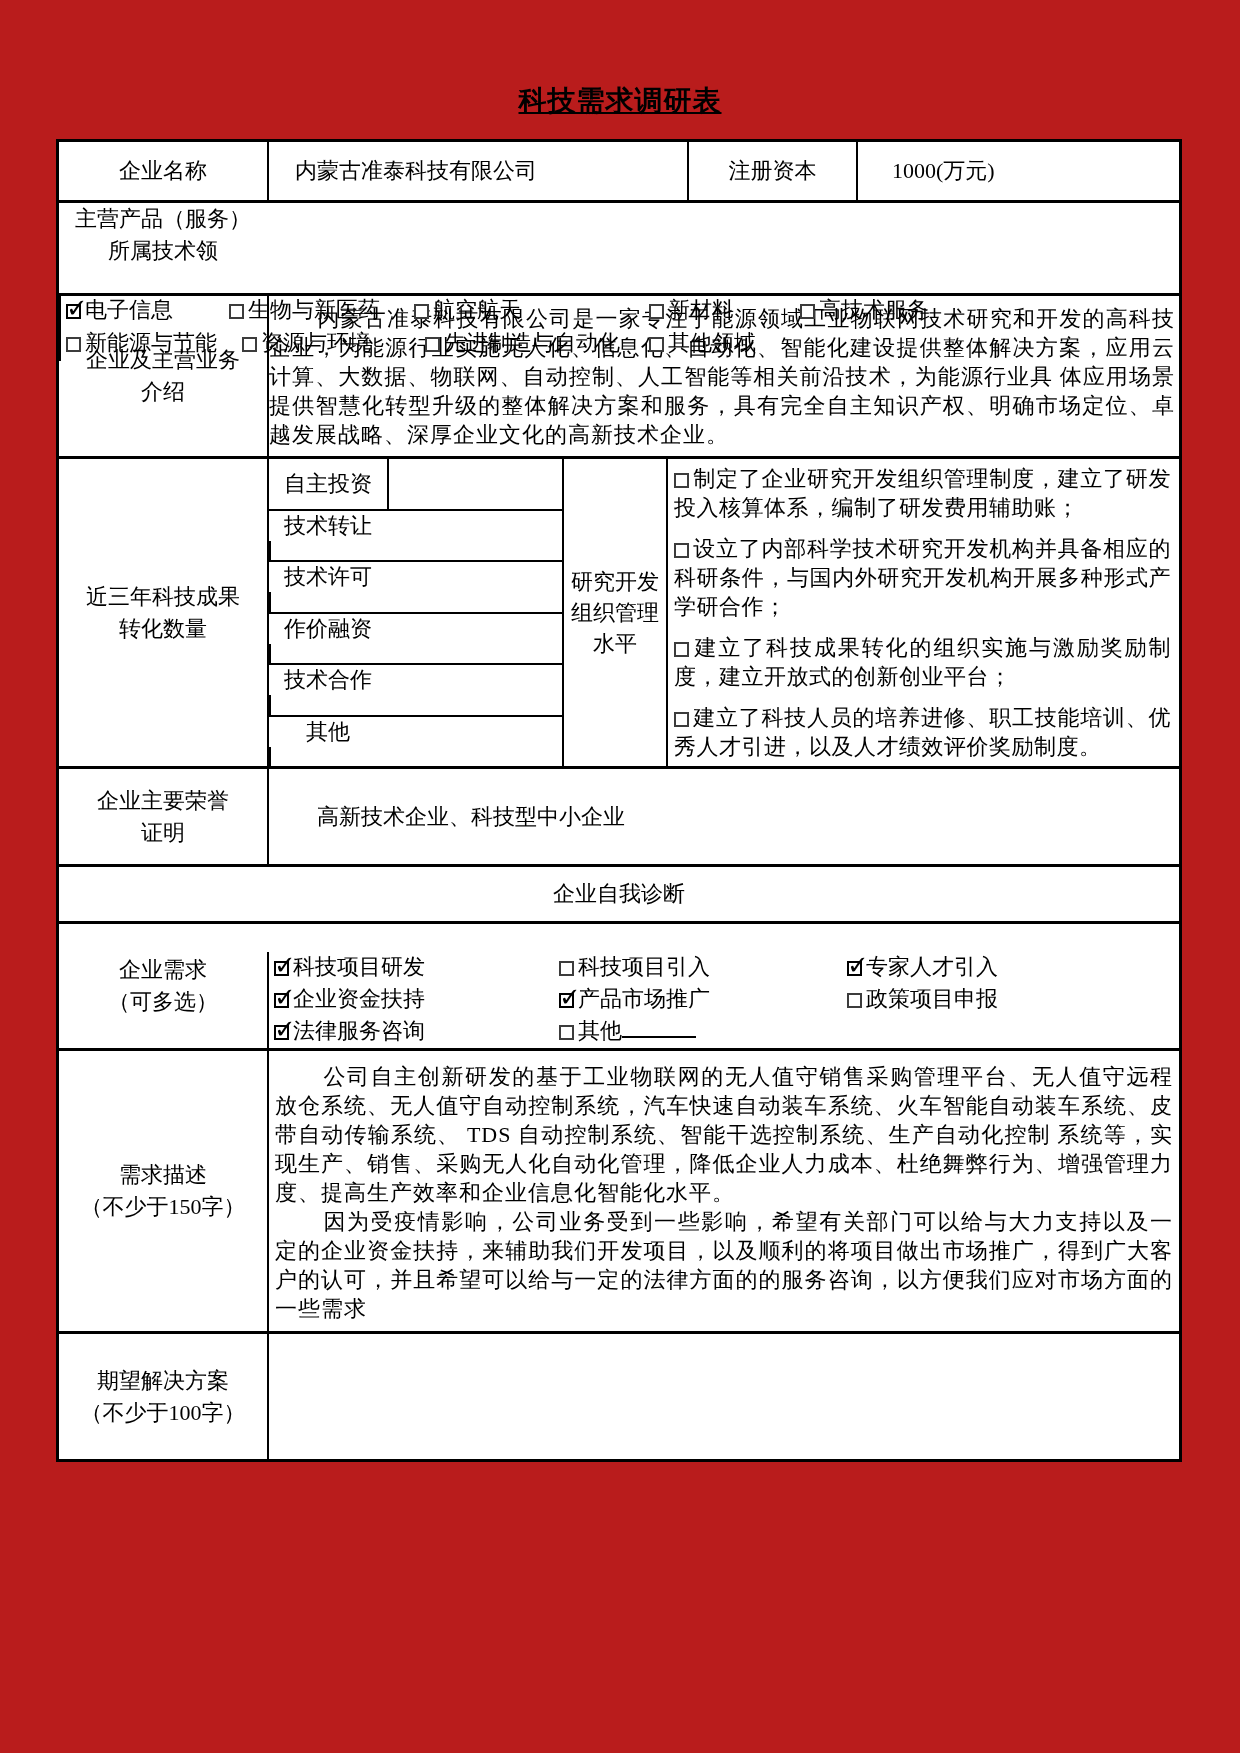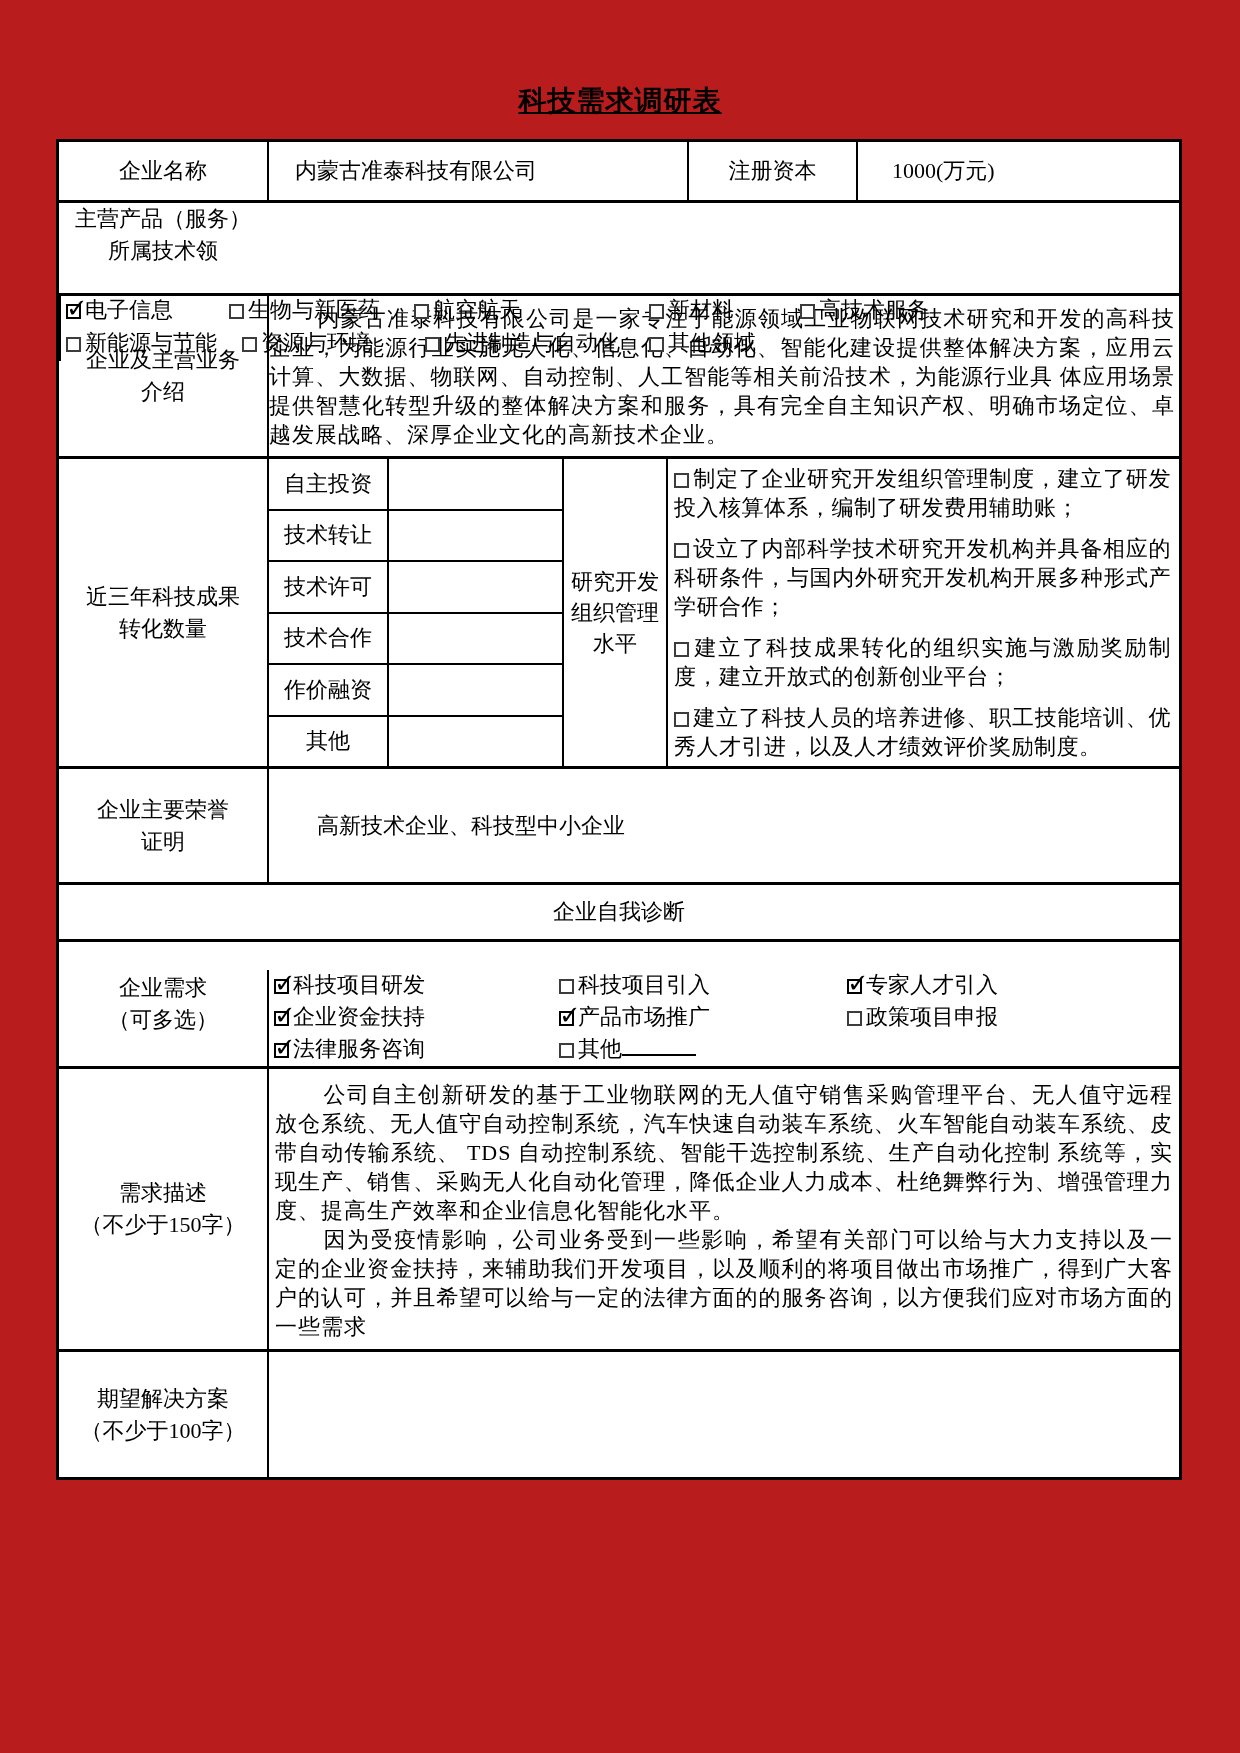--- a/index.html
+++ b/index.html
@@ -31,21 +31,21 @@
   .vcell { display:flex; align-items:center; font-size:22px; }
 
   .r1 { height:58px; }
   .r1 .c2 { width:420px; flex:none; padding-left:26px; }
   .r1 .c3 { width:169px; flex:none; }
   .r1 .c4 { flex:1; padding-left:34px; }
 
   .r2 { height:93px;flex-direction:column; }
   .r3 { height:163px; }
   .r4 { height:310px; }
-  .r5 { height:116px; }
+  .r5 { height:98px; }
   .r6 { height:57px; }
   .r7 { height:127px; }
   .r8 { height:283px; }
   .r9 { height:128px; }
 
   .optscell {
     flex:1; display:flex; flex-direction:column; justify-content:center;
     font-size:22px;
     margin-top:28px;
   }
@@ -53,21 +53,21 @@
   .opt { position:absolute; top:0; white-space:nowrap; }
 
   .introcell { flex:1; padding:8px 4px 0 0; }
   .para {
     margin:0; font-size:22px; letter-spacing:1px; line-height:29px;
     text-align:justify; text-indent:2.2em;
   }
 
   .subcol { width:295px; flex:none; display:flex; flex-direction:column; border-left:2px solid #000; }
   .subrow { flex:1; display:flex; }
-  .subrow + .subrow { border-top:2px solid #000; }
+  .subrow + .subrow { border-top:2px solid #000;flex-direction:column; }
   .slbl { width:118px; flex:none; display:flex; align-items:center; justify-content:center; font-size:22px; }
   .sval { flex:1; border-left:2px solid #000; }
 
   .cmid { width:104px; flex:none; display:flex; flex-direction:column; justify-content:center; align-items:center; font-size:22px; line-height:31px; text-align:center; }
 
   .rdcell { flex:1; display:flex; flex-direction:column; justify-content:center; padding:0 8px 0 6px;gap:12px; }
   .rditem { margin:0; font-size:22px; letter-spacing:0.5px; line-height:29px; text-align:justify; }
 
   .honorcell { flex:1; display:flex; align-items:center; padding-left:48px; font-size:22px; }
   .diagcell { flex:1; display:flex; align-items:center; justify-content:center; font-size:22px; }
@@ -146,25 +146,25 @@
         </div>
         <div class="subrow">
           <div class="slbl">技术转让</div>
           <div class="sval"></div>
         </div>
         <div class="subrow">
           <div class="slbl">技术许可</div>
           <div class="sval"></div>
         </div>
         <div class="subrow">
+          <div class="slbl">作价融资</div>
+          <div class="sval"></div>
+        </div>
+        <div class="subrow">
           <div class="slbl">技术合作</div>
-          <div class="sval"></div>
-        </div>
-        <div class="subrow">
-          <div class="slbl">作价融资</div>
           <div class="sval"></div>
         </div>
         <div class="subrow">
           <div class="slbl">其他</div>
           <div class="sval"></div>
         </div>
       </div>
       <div class="cell cmid">
         <div>研究开发</div>
         <div>组织管理</div>

